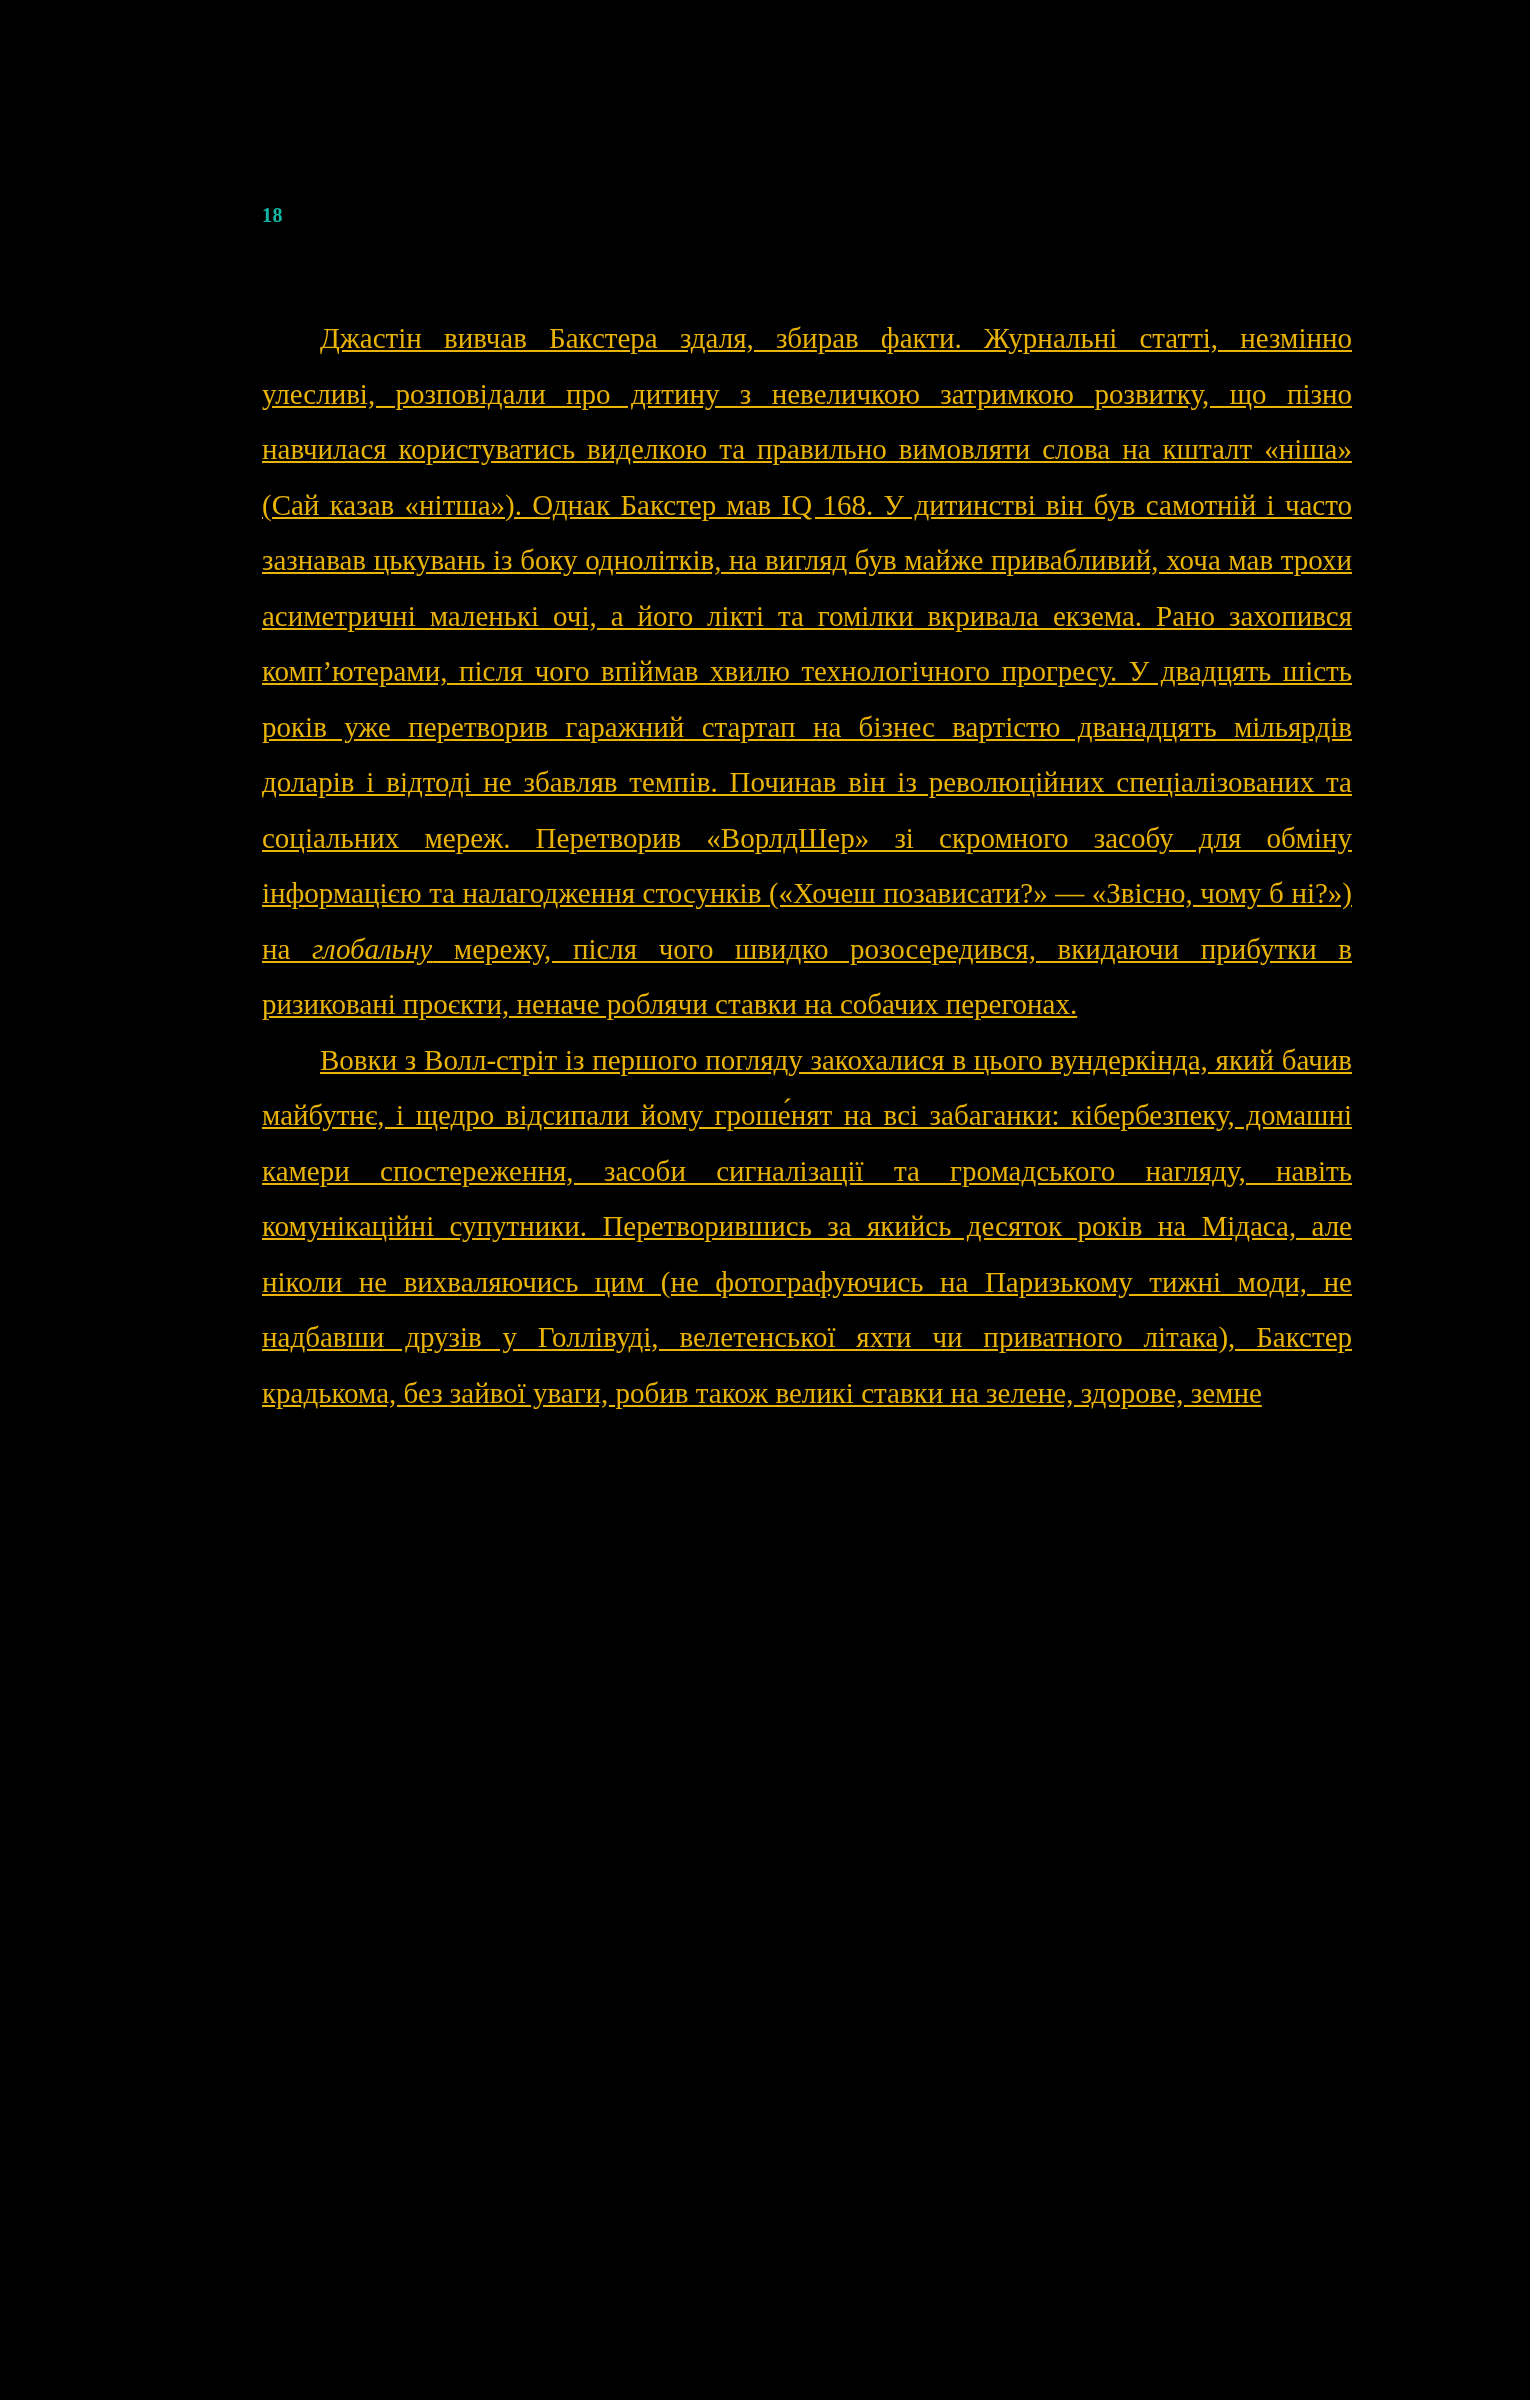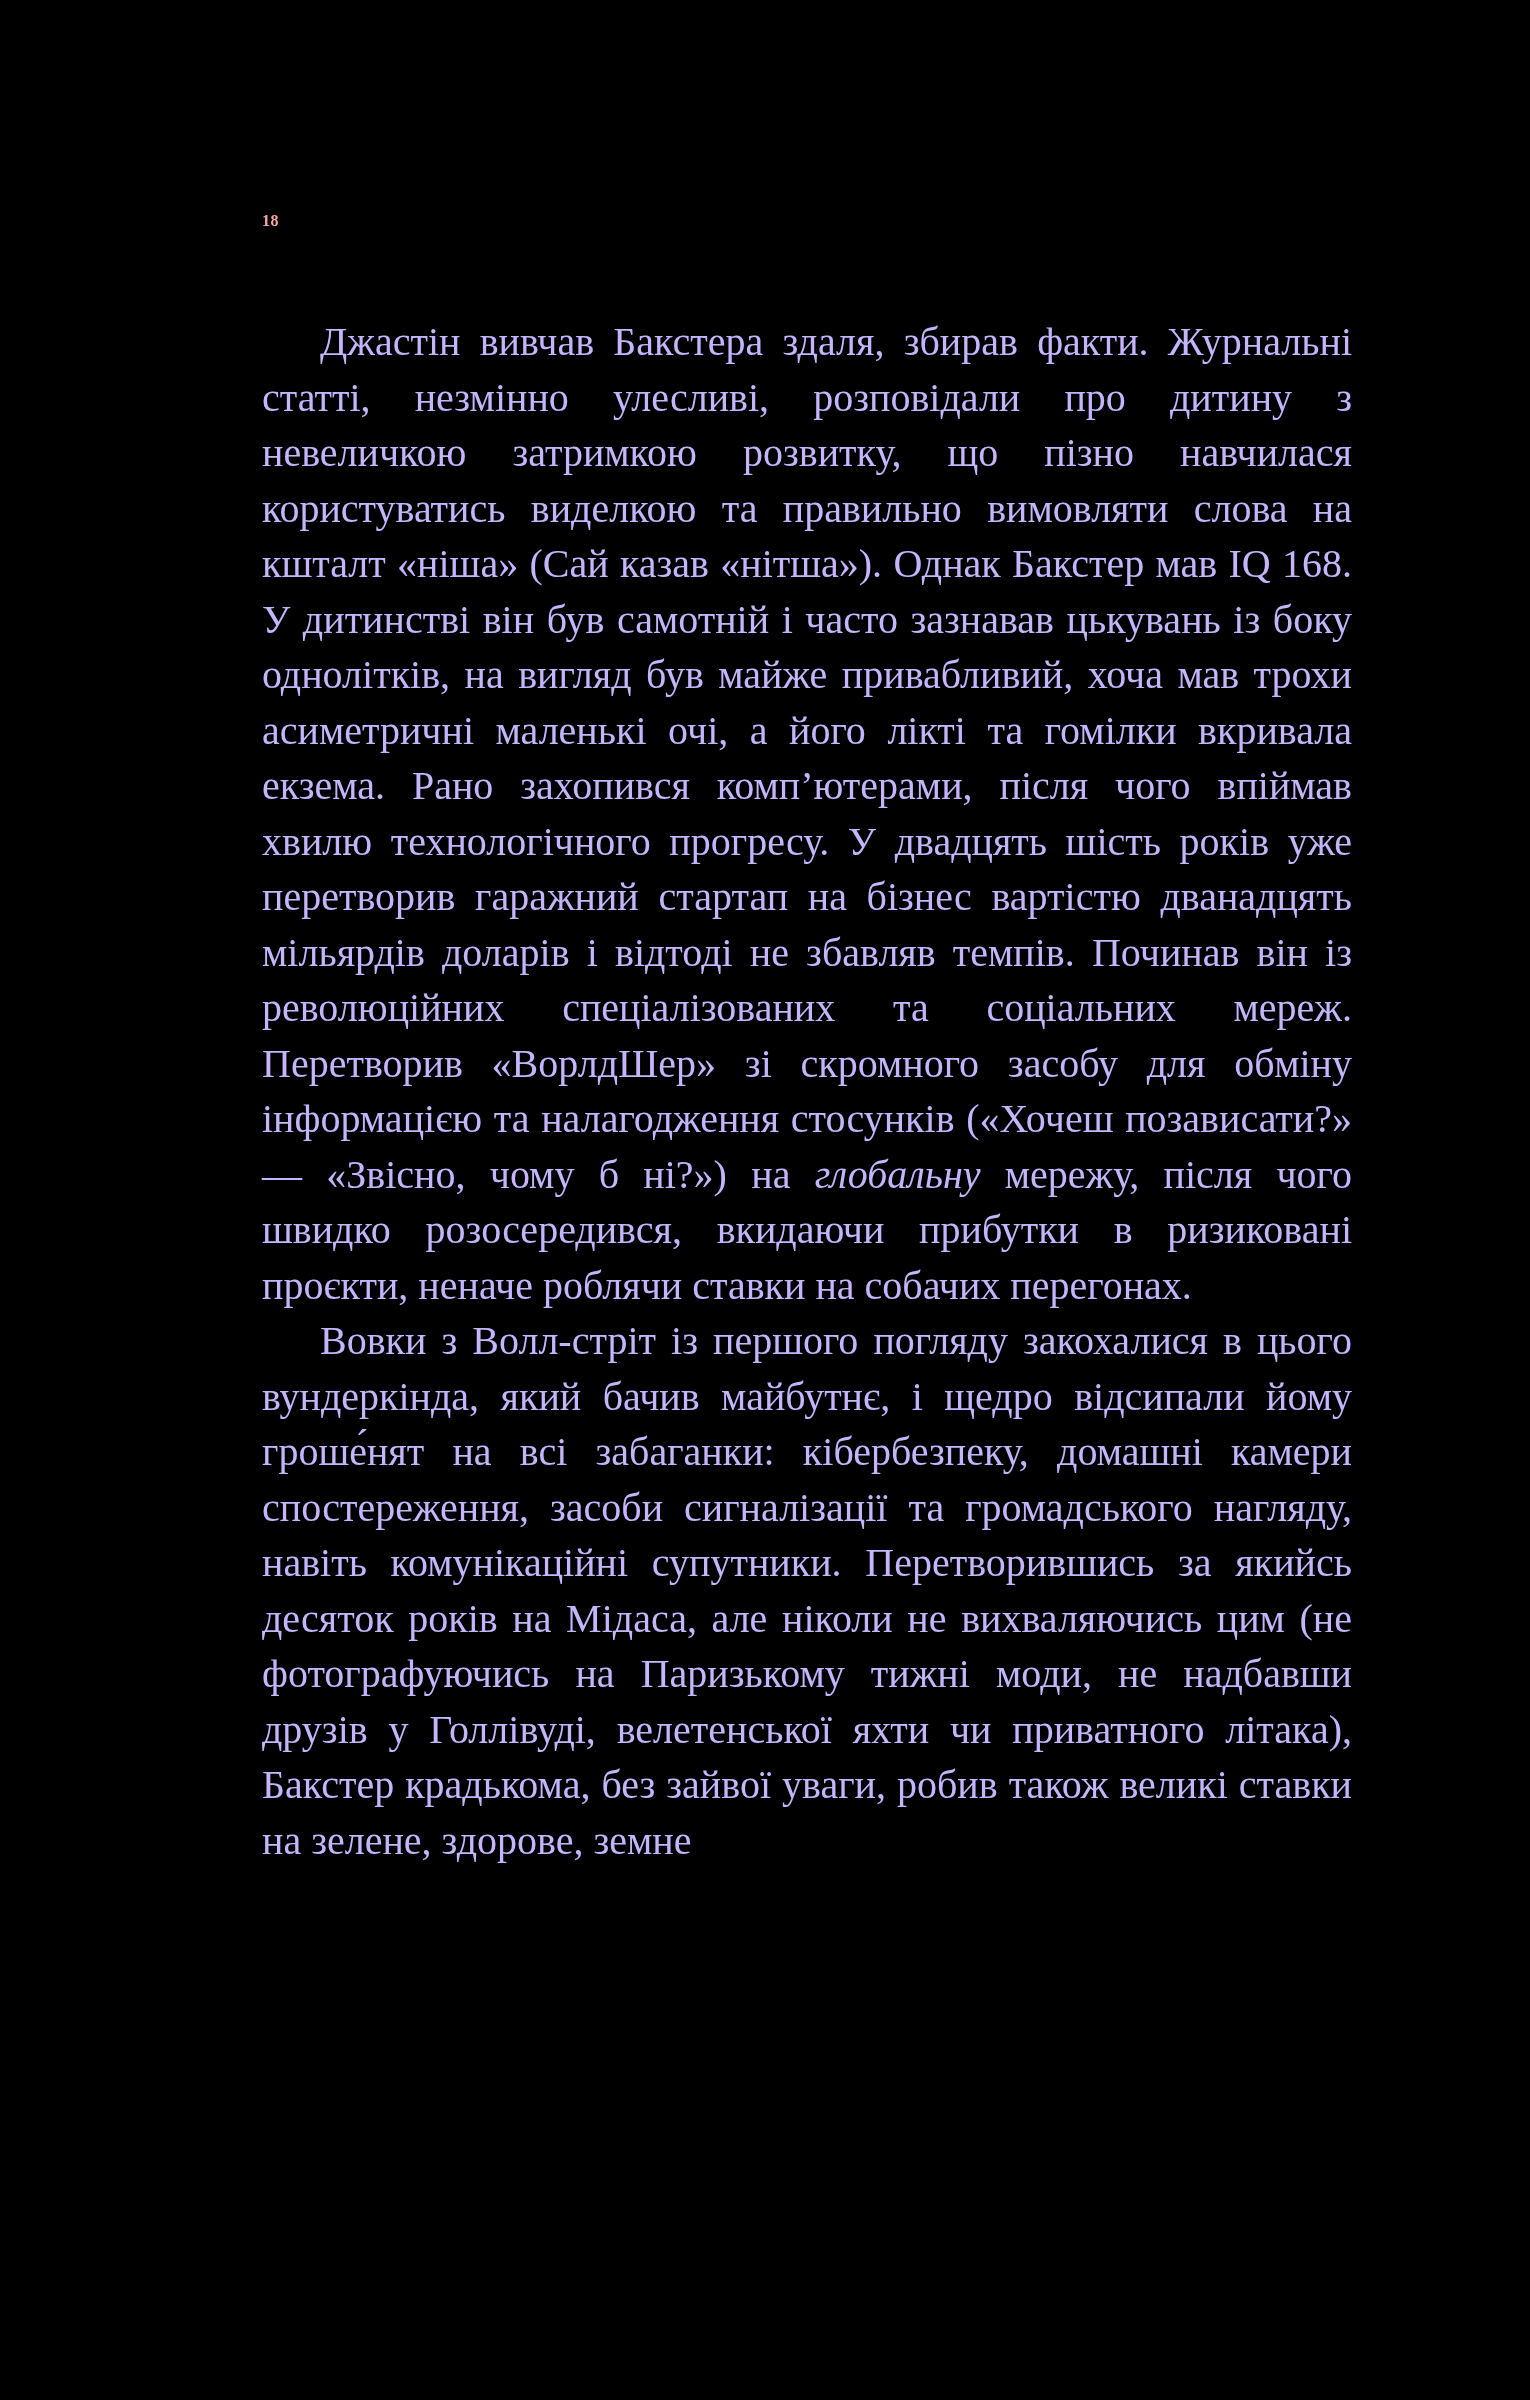--- a/index.html
+++ b/index.html
@@ -15,34 +15,35 @@
     overflow: hidden;
   }
   .content {
     position: absolute;
     left: 262px;
     top: 196px;
     width: 1090px;
   }
   .folio {
     font-family: "Liberation Serif", serif;
-    font-size: 16px;
+    font-size: 20px;
     font-weight: 700;
-    color: #fca5a5;
+    color: #14b8a6;
     letter-spacing: 0.5px;
-    margin: 16px 0 84px 0;
+    margin: 8px 0 84px 0;
   }
   .body-text {
     font-family: "Liberation Serif", serif;
-    font-size: 40px;
+    font-size: 29px;
     line-height: 55.5px;
-    color: #c4b5fd;
+    color: #eab308;
     text-align: justify;
     text-justify: inter-word;
     margin: 0;
+    text-decoration: underline;
     -webkit-font-smoothing: none;
   }
   .body-text p {
     margin: 0;
     text-indent: 58px;
   }
   .body-text em {
     font-style: italic;
   }
 </style>

